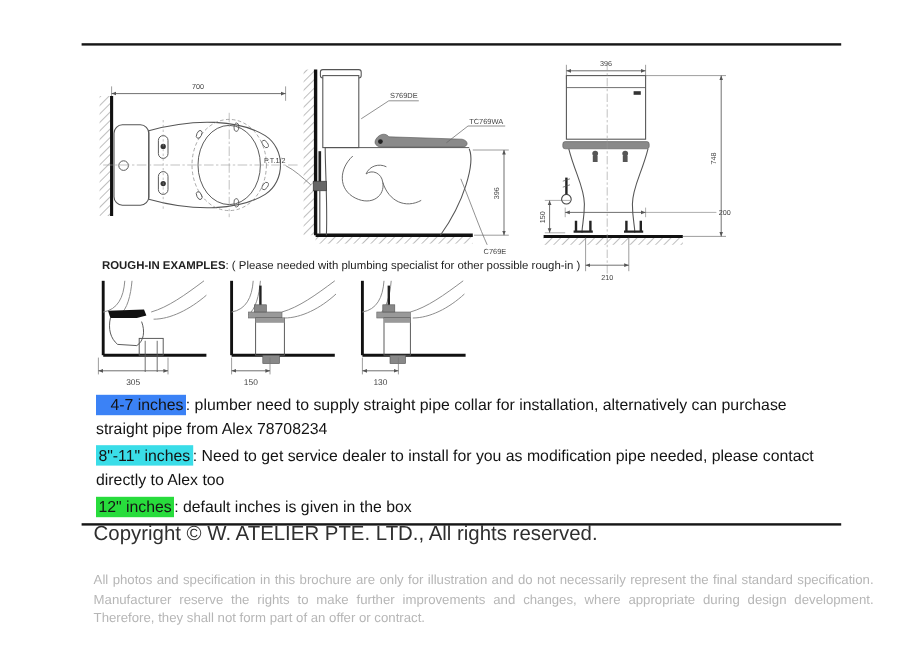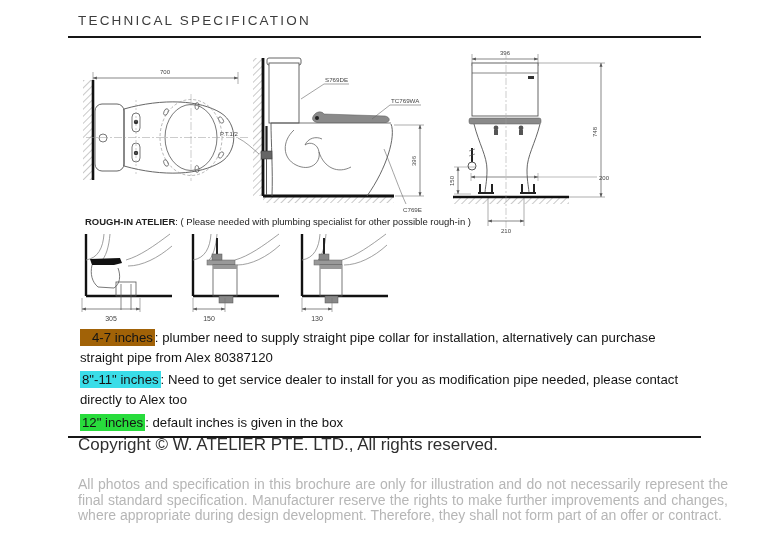--- a/index.html
+++ b/index.html
@@ -18,30 +18,29 @@
   svg text{font-family:"Liberation Sans",sans-serif;fill:#444;}
   .rough-heading{position:absolute;left:85px;top:216px;font-size:9.5px;color:#222;}
   .rough-heading .bold{font-weight:bold;}
   .note{position:absolute;left:80px;width:615px;font-size:13.2px;line-height:20px;color:#141414;}
   .note-1{top:328px;}
   .note-2{top:370px;}
   .note-3{top:413px;}
   .hl{padding:1px 2px;}
   .copyright{position:absolute;left:78px;top:435px;font-size:17px;color:#2f2f2f;}
   .disclaimer{
-    position:absolute;left:78px;top:477px;width:650px;font-size:14px;line-height:15.5px;
+    position:absolute;left:78px;top:477px;width:650px;font-size:11px;line-height:15.5px;
     color:#b6b6b6;text-align:justify;
   }
 </style>
 </head>
 <body>
 
 <div class="page">
 
-  <div class="page-title">TECHNICAL SPECIFICATION</div>
   <div class="rule rule-top"></div>
 
   <svg style="left:78px;top:50px;" width="192" height="170" viewBox="0 0 192 170">
     <defs>
       <pattern id="hatchTV" patternUnits="userSpaceOnUse" width="5" height="5" patternTransform="rotate(45)">
         <line x1="0" y1="0" x2="0" y2="5" stroke="#777" stroke-width="0.8"></line>
       </pattern>
       <marker id="arTV" markerWidth="7" markerHeight="6" refX="5.5" refY="3" orient="auto-start-reverse">
         <path d="M0,0.8 L5.5,3 L0,5.2 Z" fill="#555"></path>
       </marker>
@@ -183,21 +182,21 @@
     <line x1="13" y1="131" x2="13" y2="158" stroke="#555" stroke-width="0.7" marker-start="url(#arFV)" marker-end="url(#arFV)"></line>
     <line x1="9" y1="131" x2="30" y2="131" stroke="#777" stroke-width="0.5"></line>
     <line x1="9" y1="158" x2="26" y2="158" stroke="#777" stroke-width="0.5"></line>
     <text x="9" y="145" transform="rotate(-90 9 145)" font-size="6" text-anchor="middle">150</text>
     <line x1="27" y1="112" x2="27" y2="126" stroke="#222" stroke-width="2"></line>
     <path d="M24,115 L30,113 M24,120 L30,118" stroke="#555" stroke-width="0.6"></path>
     <circle cx="27" cy="130" r="4" fill="none" stroke="#444" stroke-width="0.9"></circle>
   </svg>
 
   <div class="rough-heading">
-    <span class="bold">ROUGH-IN ATELIER</span><span>: ( Please needed with plumbing specialist for other possible rough-in )</span>
+    <span class="bold">ROUGH-IN EXAMPLES</span><span>: ( Please needed with plumbing specialist for other possible rough-in )</span>
   </div>
 
   <svg style="left:76px;top:232px;" width="100" height="92" viewBox="0 0 100 92">
     <defs>
       <marker id="arR1" markerWidth="7" markerHeight="6" refX="5.5" refY="3" orient="auto-start-reverse">
         <path d="M0,0.8 L5.5,3 L0,5.2 Z" fill="#555"></path>
       </marker>
     </defs>
     <line x1="10" y1="2" x2="10" y2="64" stroke="#111" stroke-width="2.4"></line>
     <line x1="10" y1="64" x2="96" y2="64" stroke="#111" stroke-width="2.4"></line>
@@ -257,21 +256,21 @@
     <rect x="27" y="22" width="10" height="6" fill="#888" stroke="#555" stroke-width="0.5"></rect>
     <rect x="28" y="33" width="22" height="31" fill="none" stroke="#555" stroke-width="0.8"></rect>
     <rect x="28" y="33" width="22" height="4" fill="#999"></rect>
     <rect x="33" y="64" width="13" height="7" fill="#888" stroke="#555" stroke-width="0.5"></rect>
     <line x1="10" y1="66" x2="10" y2="80" stroke="#777" stroke-width="0.6"></line>
     <line x1="40" y1="66" x2="40" y2="80" stroke="#777" stroke-width="0.6"></line>
     <line x1="10" y1="77" x2="40" y2="77" stroke="#555" stroke-width="0.7" marker-start="url(#arR3)" marker-end="url(#arR3)"></line>
     <text x="25" y="89" font-size="7" text-anchor="middle">130</text>
   </svg>
 
-  <div class="note note-1"><span class="hl" style="background-color: #a16207; padding-left: 12px;">4-7 inches</span><span>: plumber need to supply straight pipe collar for installation, alternatively can purchase straight pipe from Alex 80387120</span></div>
+  <div class="note note-1"><span class="hl" style="background-color: #3b82f6; padding-left: 12px;">4-7 inches</span><span>: plumber need to supply straight pipe collar for installation, alternatively can purchase straight pipe from Alex 78708234</span></div>
 
   <div class="note note-2"><span class="hl" style="background-color: rgb(58, 221, 232);">8"-11" inches</span><span>: Need to get service dealer to install for you as modification pipe needed, please contact directly to Alex too</span></div>
 
   <div class="note note-3"><span class="hl" style="background-color: rgb(40, 220, 60);">12" inches</span><span>: default inches is given in the box</span></div>
 
   <div class="rule rule-bottom"></div>
 
   <div class="copyright">Copyright © W. ATELIER PTE. LTD., All rights reserved.</div>
   <div class="disclaimer">All photos and specification in this brochure are only for illustration and do not necessarily represent the final standard specification. Manufacturer reserve the rights to make further improvements and changes, where appropriate during design development. Therefore, they shall not form part of an offer or contract.</div>
 

